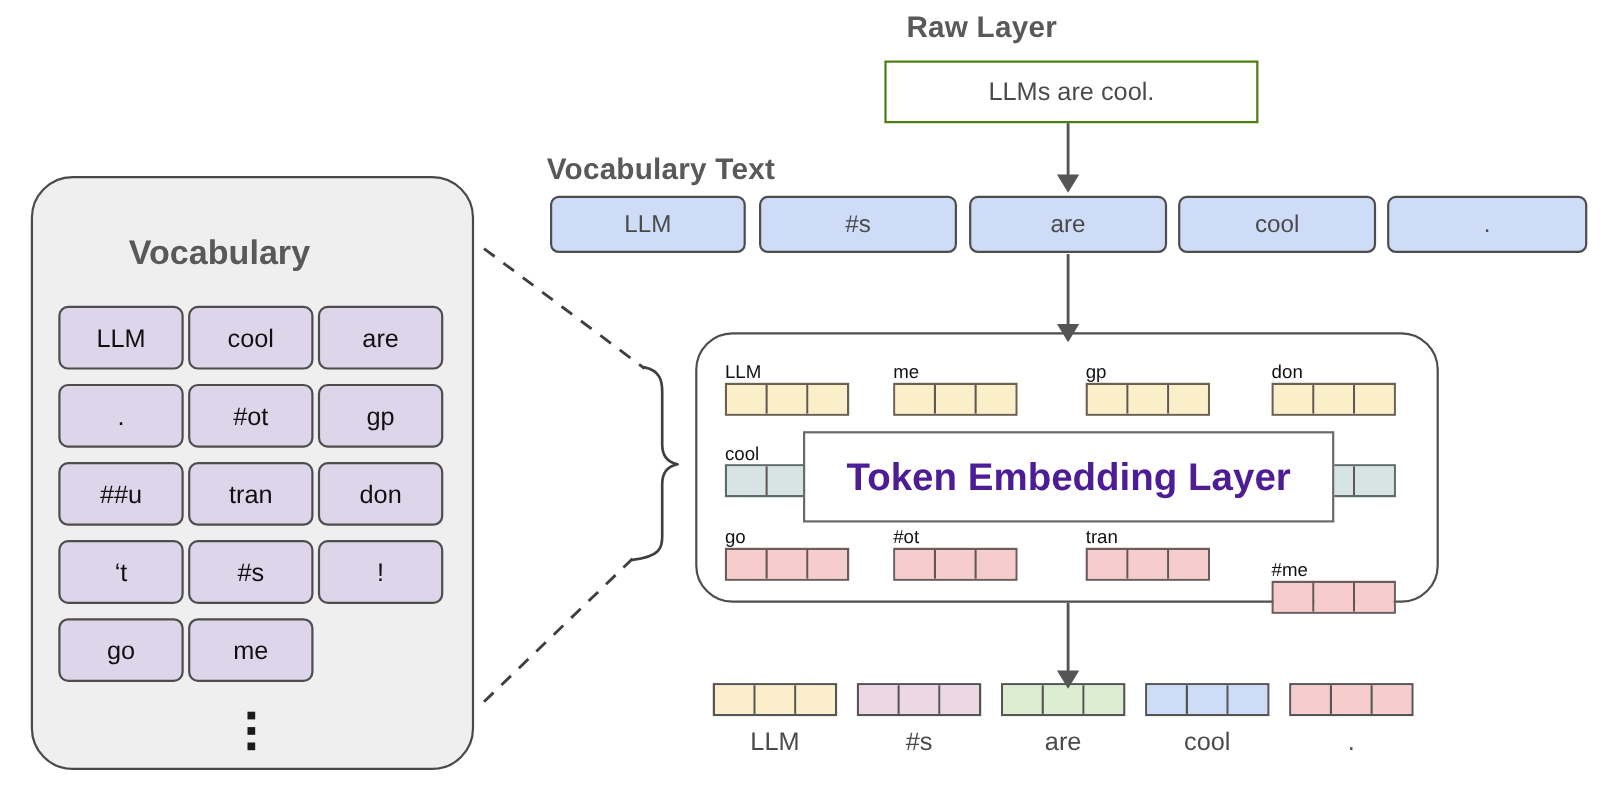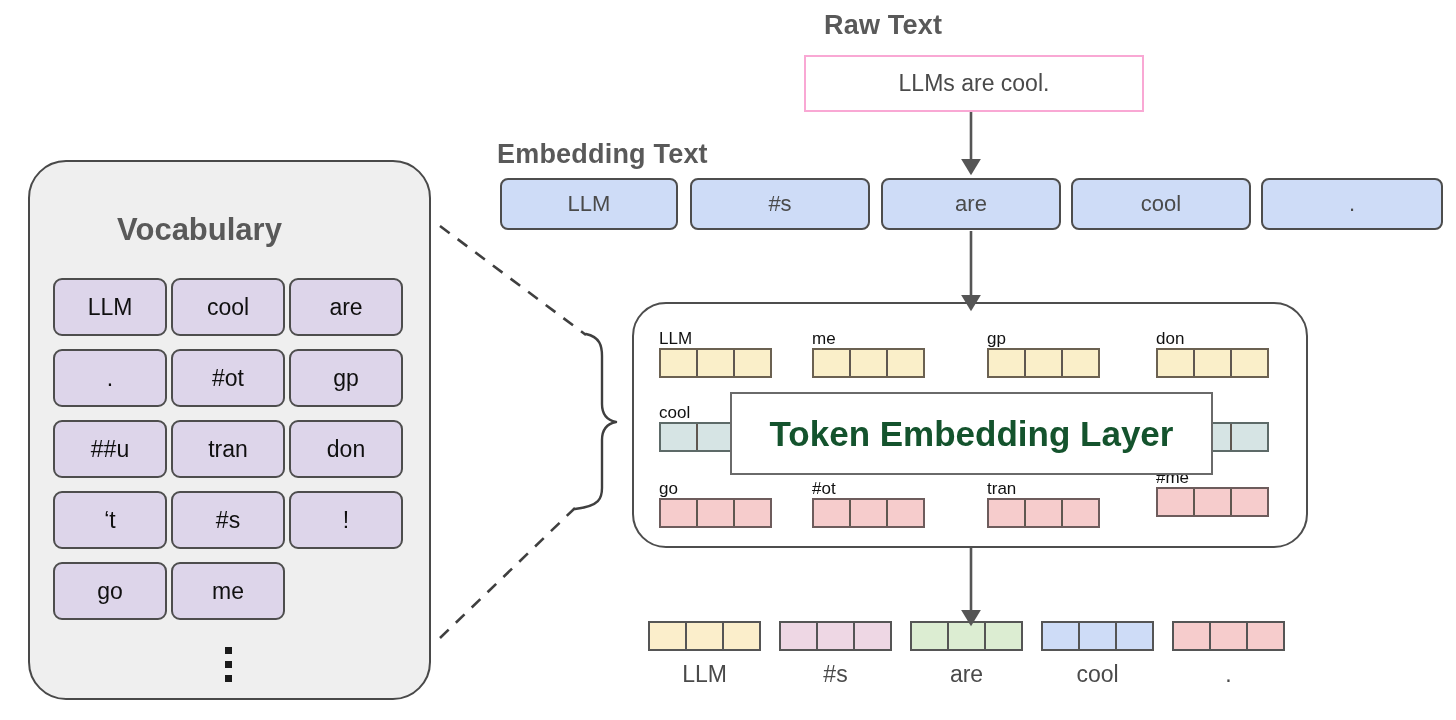--- a/index.html
+++ b/index.html
@@ -26,21 +26,21 @@
   .heading {
     font-weight: bold;
     font-size: 27px;
     color: #595959;
     letter-spacing: 0.2px;
     white-space: nowrap;
   }
 
   
   .rawbox {
-    border: 2px solid #f9a8d4;
+    border: 2px solid #4d7c0f;
     background: #ffffff;
     display: flex;
     align-items: center;
     justify-content: center;
     font-size: 23px;
     color: #4a4a4a;
     box-sizing: border-box;
   }
 
   
@@ -113,21 +113,21 @@
     border: 2px solid #6a6a6a;
     display: flex;
     align-items: center;
     justify-content: center;
     box-sizing: border-box;
     z-index: 6;
   }
   .embed-label-box span {
     font-weight: bold;
     font-size: 35px;
-    color: #14532d;
+    color: #4c1d95;
     white-space: nowrap;
   }
 
   
   .vecgroup { position: absolute; }
   .veclabel {
     position: absolute;
     bottom: 100%;
     left: 0;
     font-size: 17px;
@@ -216,26 +216,26 @@
     <defs>
       <marker id="ah" markerWidth="9" markerHeight="9" refX="2.1" refY="4.5" orient="auto" markerUnits="strokeWidth">
         <path d="M0,0.6 L0,8.4 L6.4,4.5 z" fill="#555555"></path>
       </marker>
     </defs>
     <line x1="971" y1="112" x2="971" y2="164" stroke="#555555" stroke-width="2.6" marker-end="url(#ah)"></line>
     <line x1="971" y1="231" x2="971" y2="300" stroke="#555555" stroke-width="2.6" marker-end="url(#ah)"></line>
     <line x1="971" y1="548" x2="971" y2="615" stroke="#555555" stroke-width="2.6" marker-end="url(#ah)"></line>
   </svg>
 
-  <div class="abs heading" style="left:824px; top:10px;">Raw Text</div>
+  <div class="abs heading" style="left:824px; top:10px;">Raw Layer</div>
   <div class="abs rawbox" style="left:804px; top:55px; width:340px; height:57px;">
     <span>LLMs are cool.</span>
   </div>
 
-  <div class="abs heading" style="left:497px; top:139px;">Embedding Text</div>
+  <div class="abs heading" style="left:497px; top:139px;">Vocabulary Text</div>
 
   <div class="abs chip" style="left:500px; top:178px; width:178px; height:52px; z-index:3;">
     <span>LLM</span>
   </div>
   <div class="abs chip" style="left:690px; top:178px; width:180px; height:52px; z-index:3;">
     <span>#s</span>
   </div>
   <div class="abs chip" style="left:881px; top:178px; width:180px; height:52px; z-index:3;">
     <span>are</span>
   </div>
@@ -383,21 +383,21 @@
       </div>
   </div>
   <div class="vecgroup" style="left:987px; top:498px;">
     <span class="veclabel">tran</span>
     <div class="vecrow c-pink">
         <i></i>
         <i></i>
         <i></i>
       </div>
   </div>
-  <div class="vecgroup" style="left:1156px; top:487px;border-radius:11px;">
+  <div class="vecgroup" style="left:1156px; top:528px;border-radius:11px;">
     <span class="veclabel">#me</span>
     <div class="vecrow c-pink">
         <i></i>
         <i></i>
         <i></i>
       </div>
   </div>
 
   <div class="abs embed-label-box" style="left:730px; top:392px; width:483px; height:83px;">
     <span>Token Embedding Layer</span>

